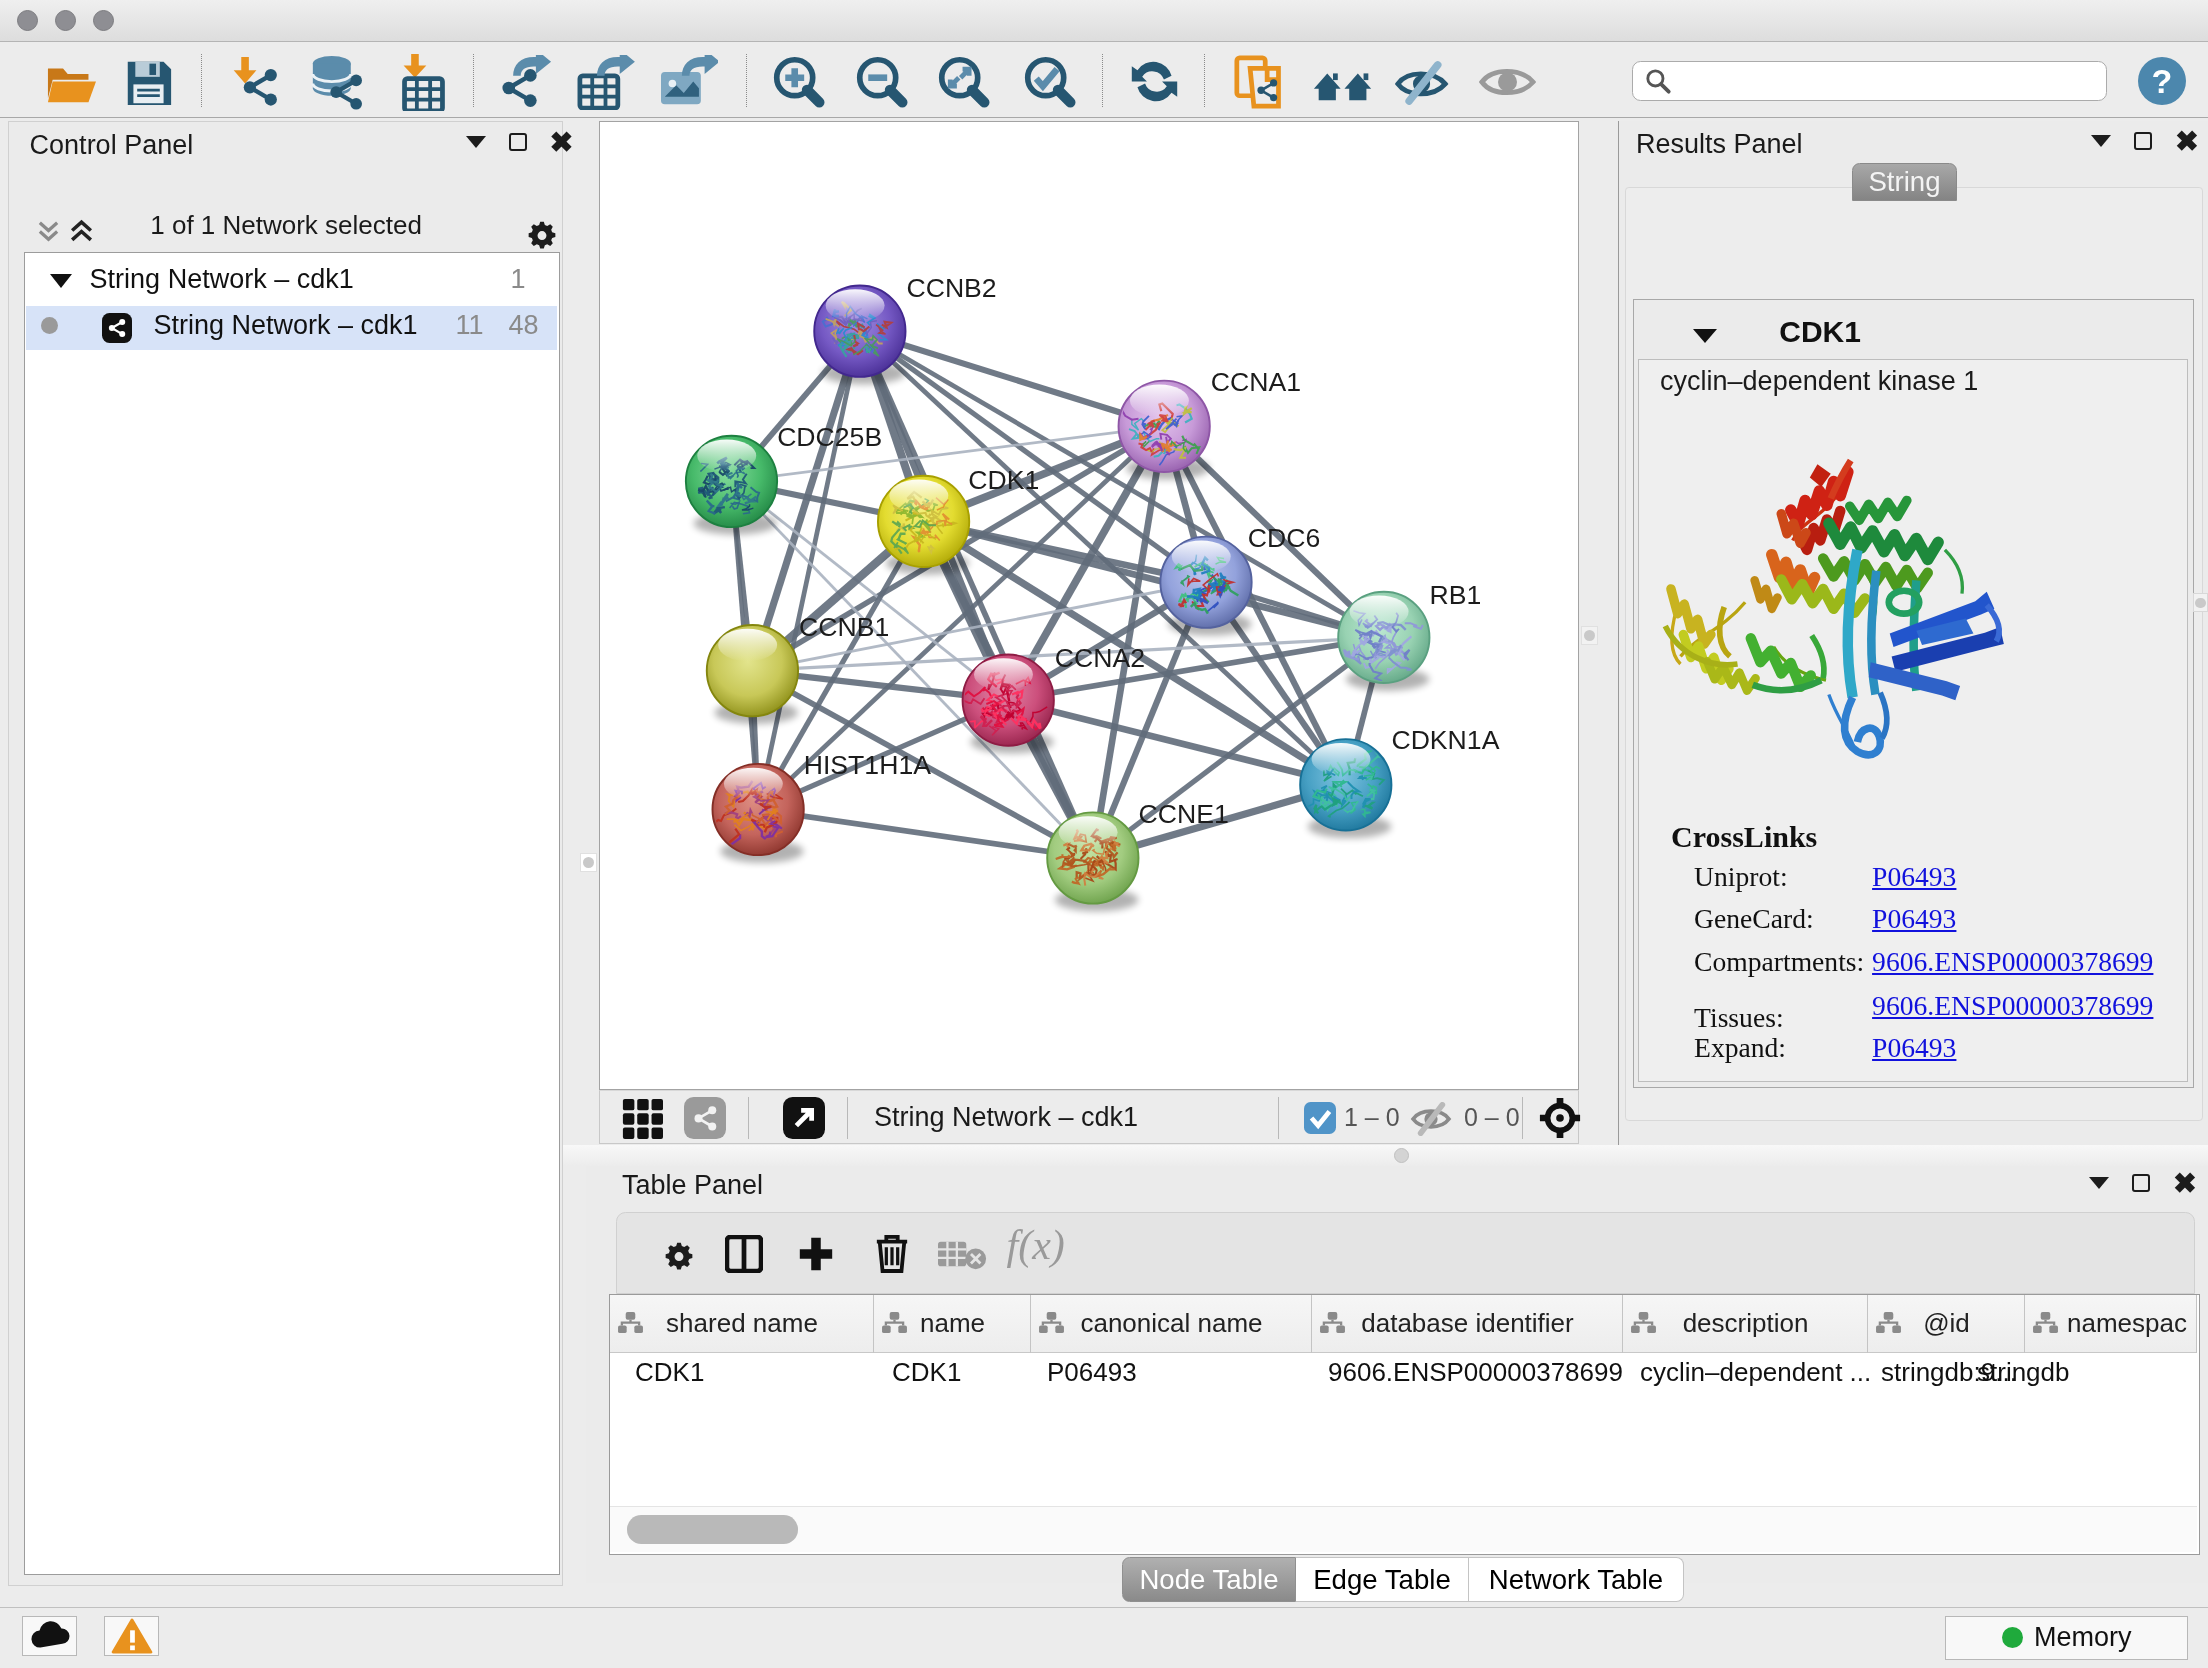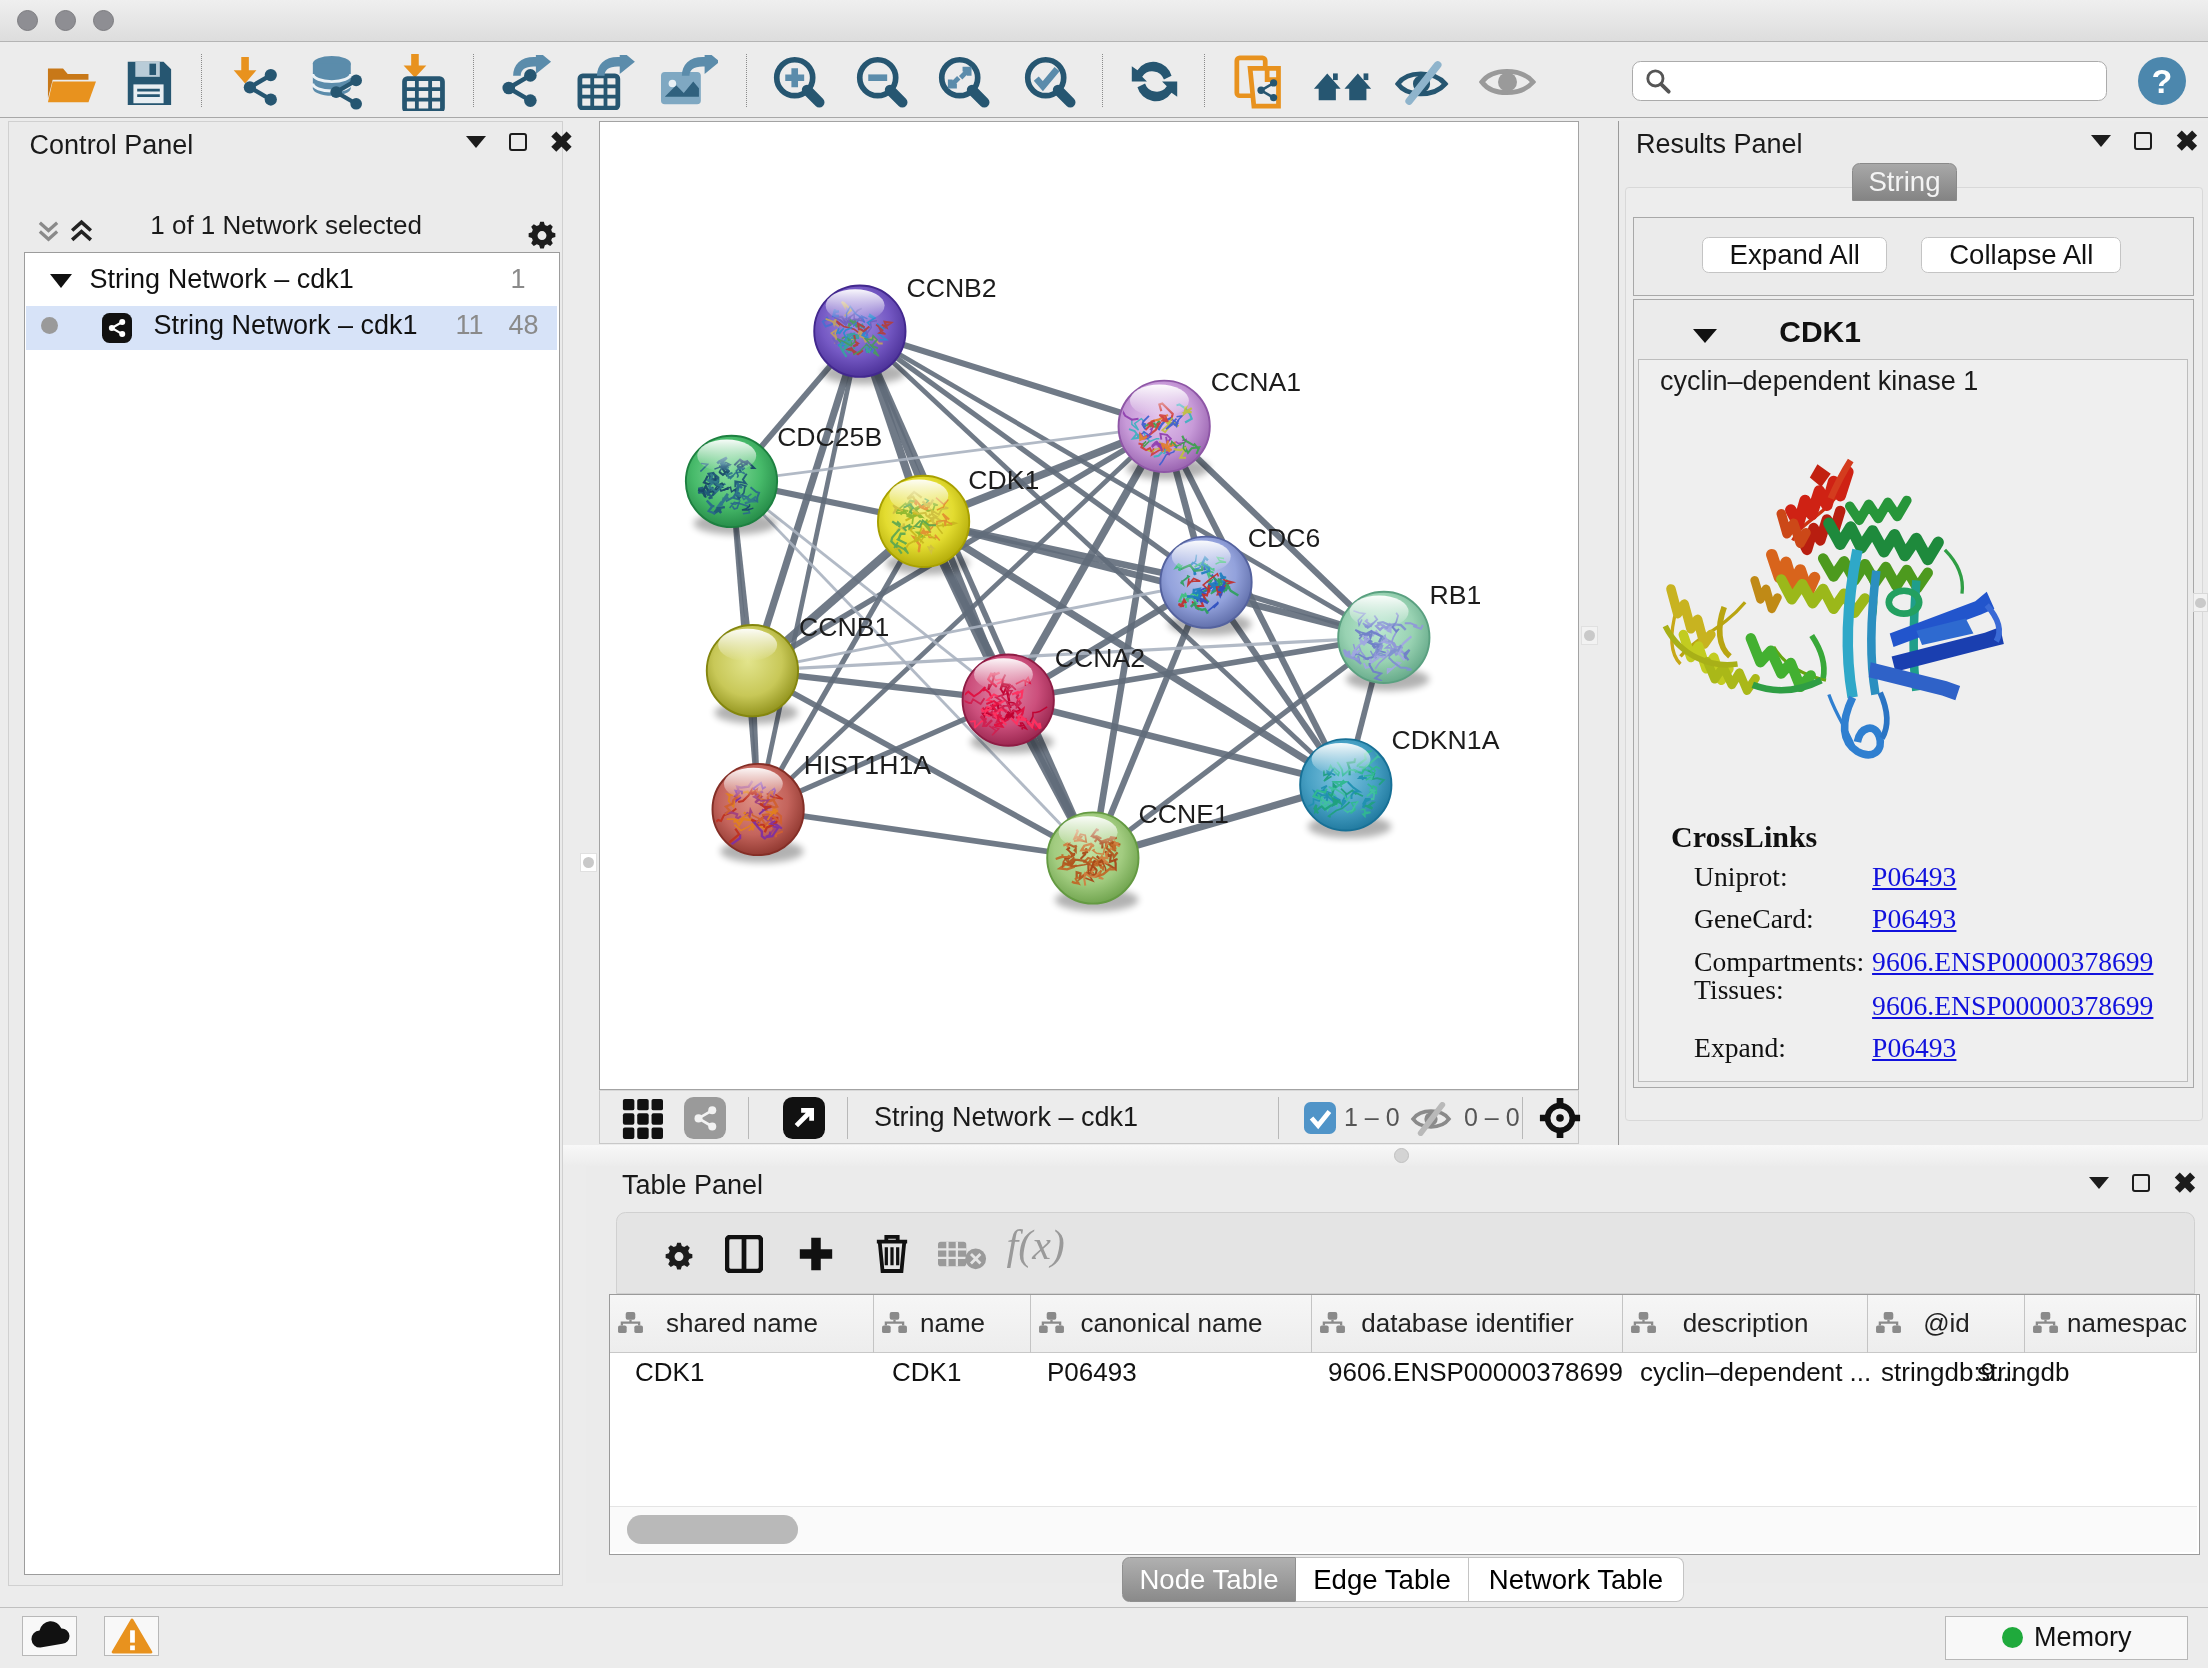--- a/index.html
+++ b/index.html
@@ -912,37 +912,33 @@
 <div class="abs" style="left:1394px;top:1148px;width:15px;height:15px;border-radius:50%;background:#d4d4d4;border:1px solid #c0c0c0"></div>
 <div class="abs" style="left:1618px;top:121px;width:591px;height:1024px;background:#ebebeb;border-left:1.9px solid #9a9a9a">
     <div class="abs panelhdr" style="left:17px;top:7.6px">Results Panel</div>
     <div class="ph-icons" style="left:472px;top:11.4px">
       <div class="tri"></div>
       <div class="sq"></div>
       <div class="xx">✖</div>
     </div>
     <div class="abs" style="left:233px;top:42px;width:105px;height:38px;background:linear-gradient(#a8a8a8,#848484);border:1px solid #8a8a8a;border-radius:7.6px 7.6px 0 0;color:#f4f4f4;font-size:27.6px;text-align:center;line-height:36px;z-index:3">String</div>
     <div class="abs" style="left:5.7px;top:66px;width:578px;height:934px;background:#ededed;border:1px solid #d8d8d8;border-radius:3.8px">
-      <div class="abs" style="left:7.6px;top:28.5px;width:561px;height:79px;border:1.9px solid #a8a8a8;background:#ebebeb">
-        <div class="abs" style="left:68px;top:19px;width:185px;height:36px;background:#fff;border:1px solid #c4c4c4;border-radius:6.7px;font-size:27.6px;text-align:center;line-height:34px;color:#111">Expand All</div>
-        <div class="abs" style="left:287px;top:19px;width:200px;height:36px;background:#fff;border:1px solid #c4c4c4;border-radius:6.7px;font-size:27.6px;text-align:center;line-height:34px;color:#111">Collapse All</div>
-      </div>
       <div class="abs" style="left:7.6px;top:111px;width:561px;height:789px;border:1.9px solid #a8a8a8;background:#ebebeb">
         <div class="abs" style="left:59px;top:28.5px;width:0;height:0;border-left:12.4px solid transparent;border-right:12.4px solid transparent;border-top:14.3px solid #111"></div>
         <div class="abs" style="left:145px;top:15px;font-size:30px;font-weight:bold;color:#111">CDK1</div>
         <div class="abs" style="left:3.8px;top:59px;width:550px;height:723px;background:#efefef;border:1px solid #bdbdbd">
           <div class="abs" style="left:21px;top:5.7px;font-size:27px;color:#1a1a1a">cyclin–dependent kinase 1</div>
           <div class="abs" style="left:32px;top:460px;font-family:'Liberation Serif',serif;font-size:30px;font-weight:bold;color:#111">CrossLinks</div>
           <div class="abs" style="left:55px;top:501px;font-family:'Liberation Serif',serif;font-size:27.6px;color:#111">Uniprot:</div>
           <div class="abs" style="left:233px;top:501px;font-family:'Liberation Serif',serif;font-size:27.6px;color:#1111dd;text-decoration:underline">P06493</div>
           <div class="abs" style="left:55px;top:543px;font-family:'Liberation Serif',serif;font-size:27.6px;color:#111">GeneCard:</div>
           <div class="abs" style="left:233px;top:543px;font-family:'Liberation Serif',serif;font-size:27.6px;color:#1111dd;text-decoration:underline">P06493</div>
           <div class="abs" style="left:55px;top:586px;font-family:'Liberation Serif',serif;font-size:27.6px;color:#111">Compartments:</div>
           <div class="abs" style="left:233px;top:586px;font-family:'Liberation Serif',serif;font-size:27.6px;color:#1111dd;text-decoration:underline">9606.ENSP00000378699</div>
-          <div class="abs" style="left:55px;top:614px;font-family:'Liberation Serif',serif;font-size:27.6px;color:#111">Tissues:</div>
+          <div class="abs" style="left:55px;top:642px;font-family:'Liberation Serif',serif;font-size:27.6px;color:#111">Tissues:</div>
           <div class="abs" style="left:233px;top:630px;font-family:'Liberation Serif',serif;font-size:27.6px;color:#1111dd;text-decoration:underline">9606.ENSP00000378699</div>
           <div class="abs" style="left:55px;top:672px;font-family:'Liberation Serif',serif;font-size:27.6px;color:#111">Expand:</div>
           <div class="abs" style="left:233px;top:672px;font-family:'Liberation Serif',serif;font-size:27.6px;color:#1111dd;text-decoration:underline">P06493</div>
         </div>
       </div>
     </div>
   </div>
 <svg width="409" height="457" viewBox="0 0 430 480" style="position:absolute;left:1631px;top:407px">
     <path d="M215,95 C200,115 180,120 170,140" fill="none" stroke="#cc3311" stroke-width="3.5"></path>
     <path d="M120,205 C95,235 70,240 52,262" fill="none" stroke="#b9a511" stroke-width="3.5"></path>

